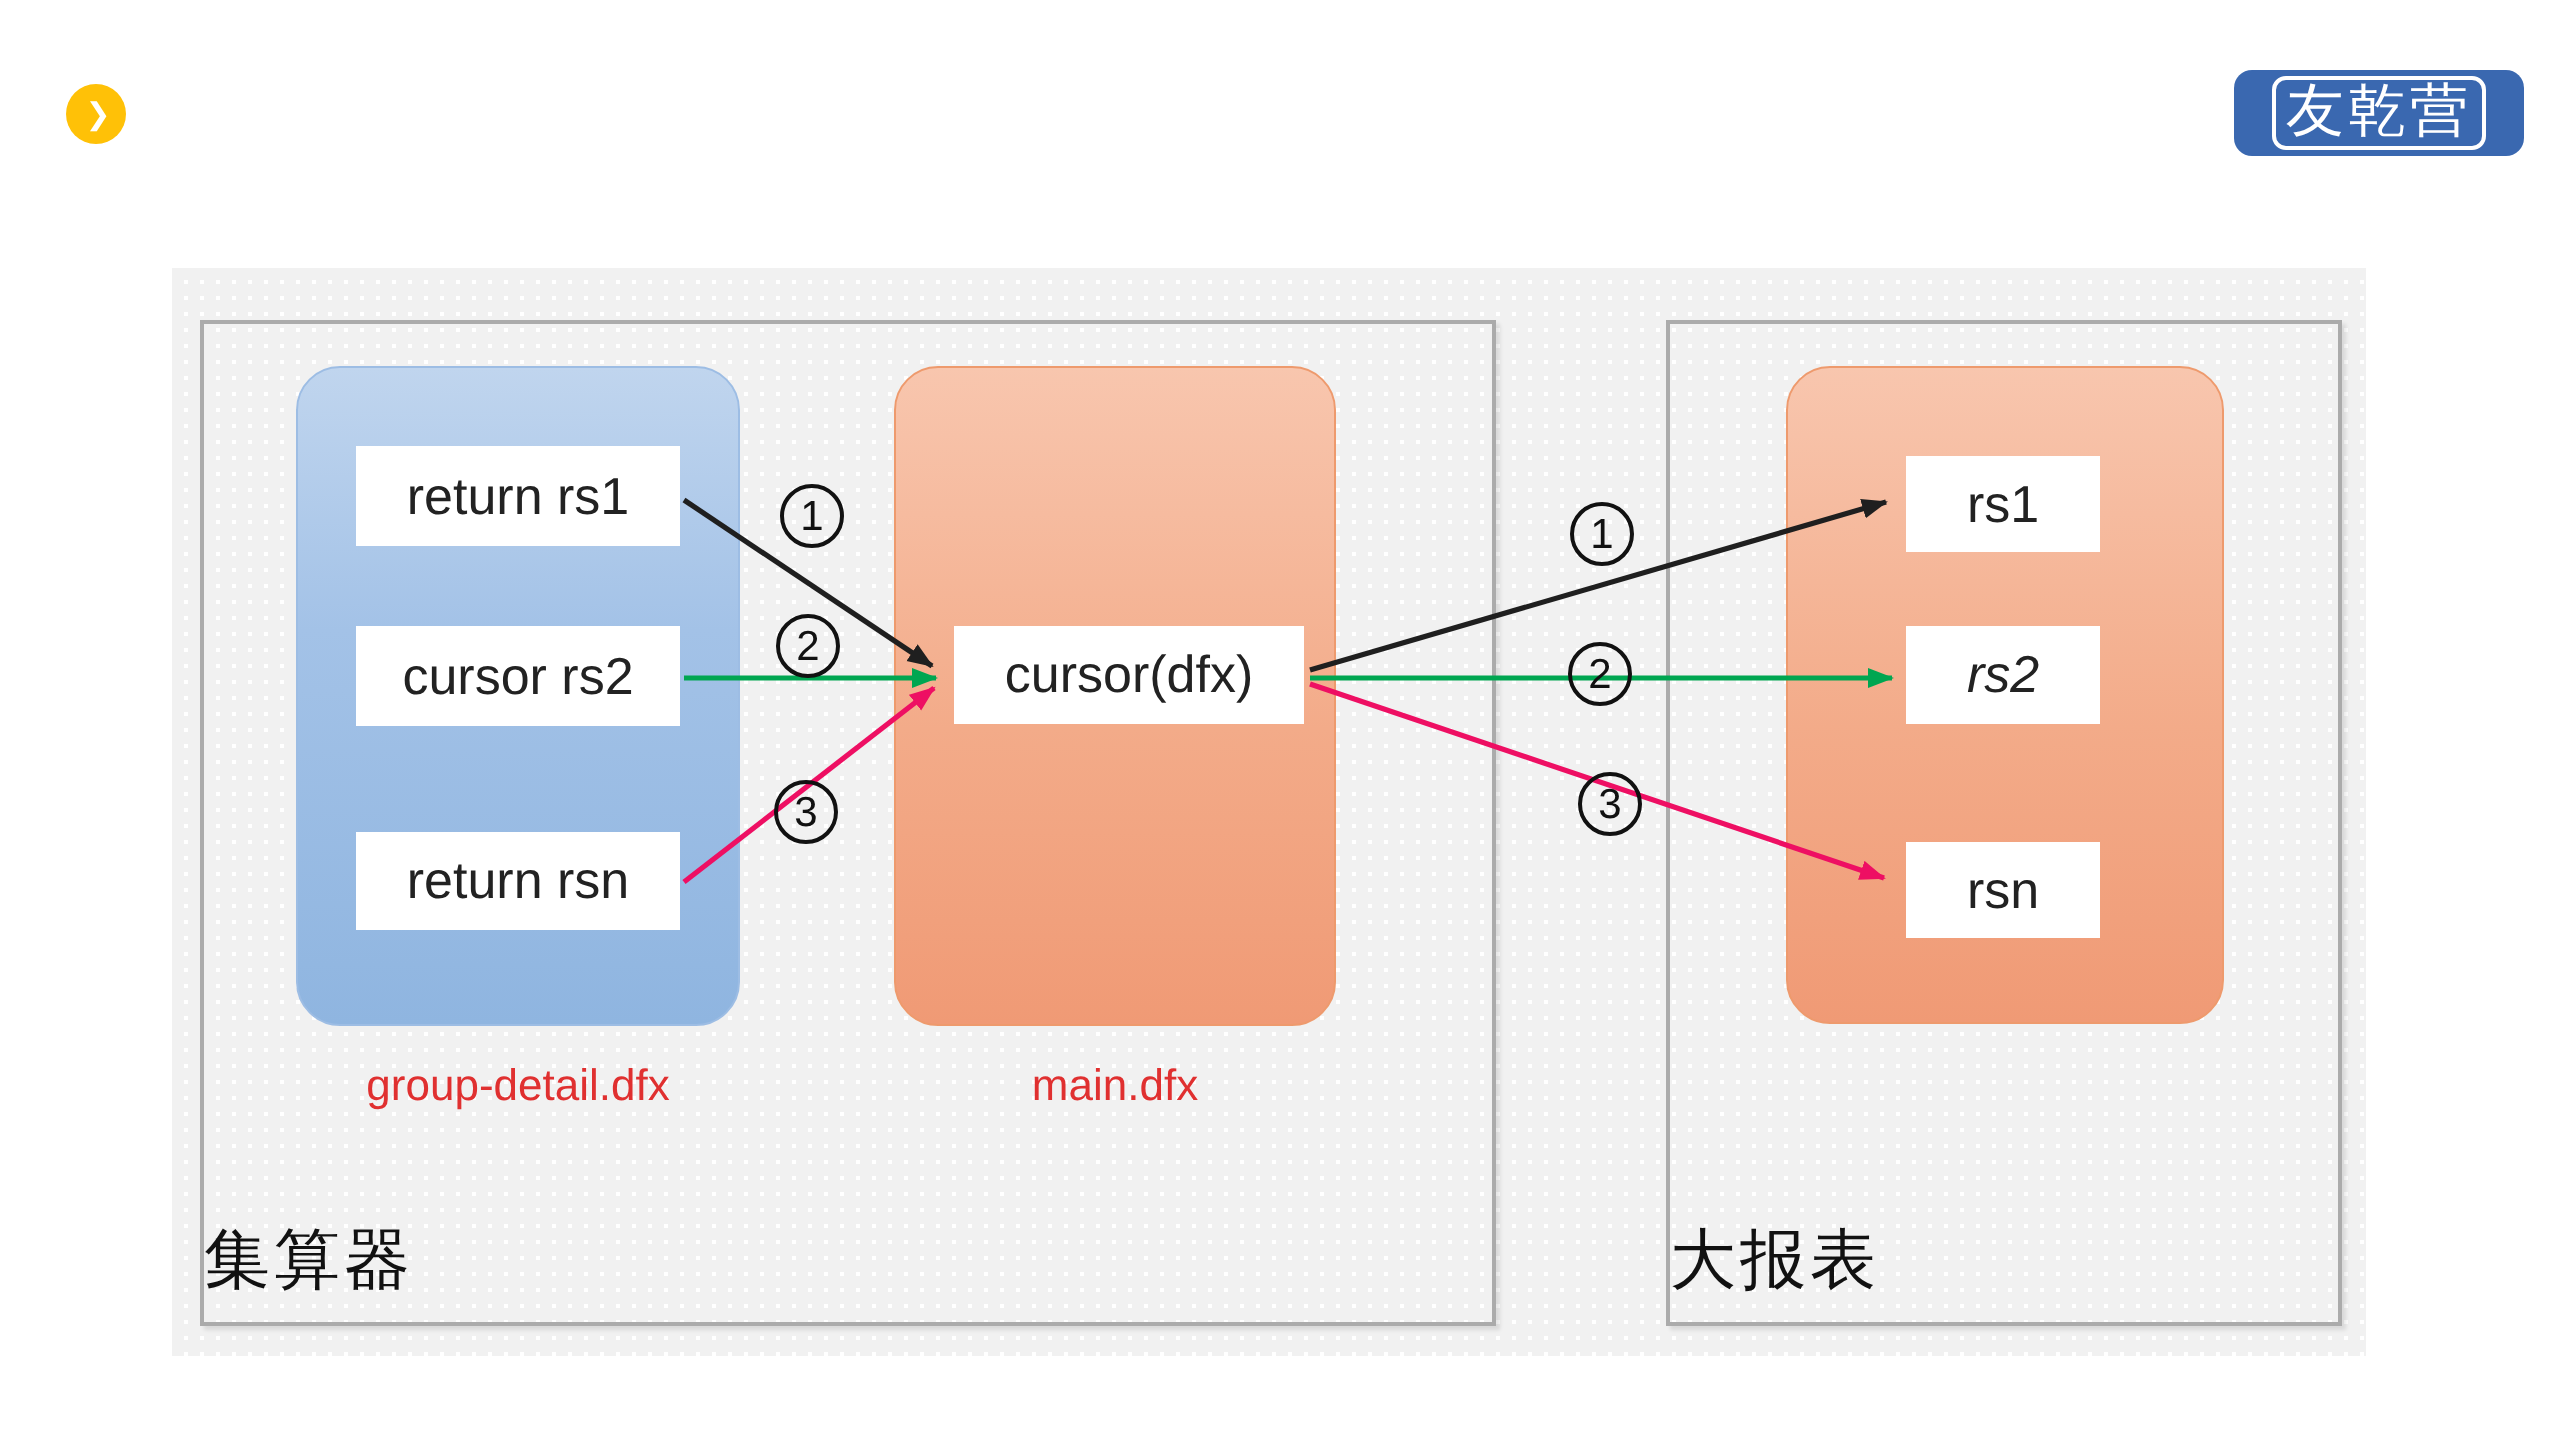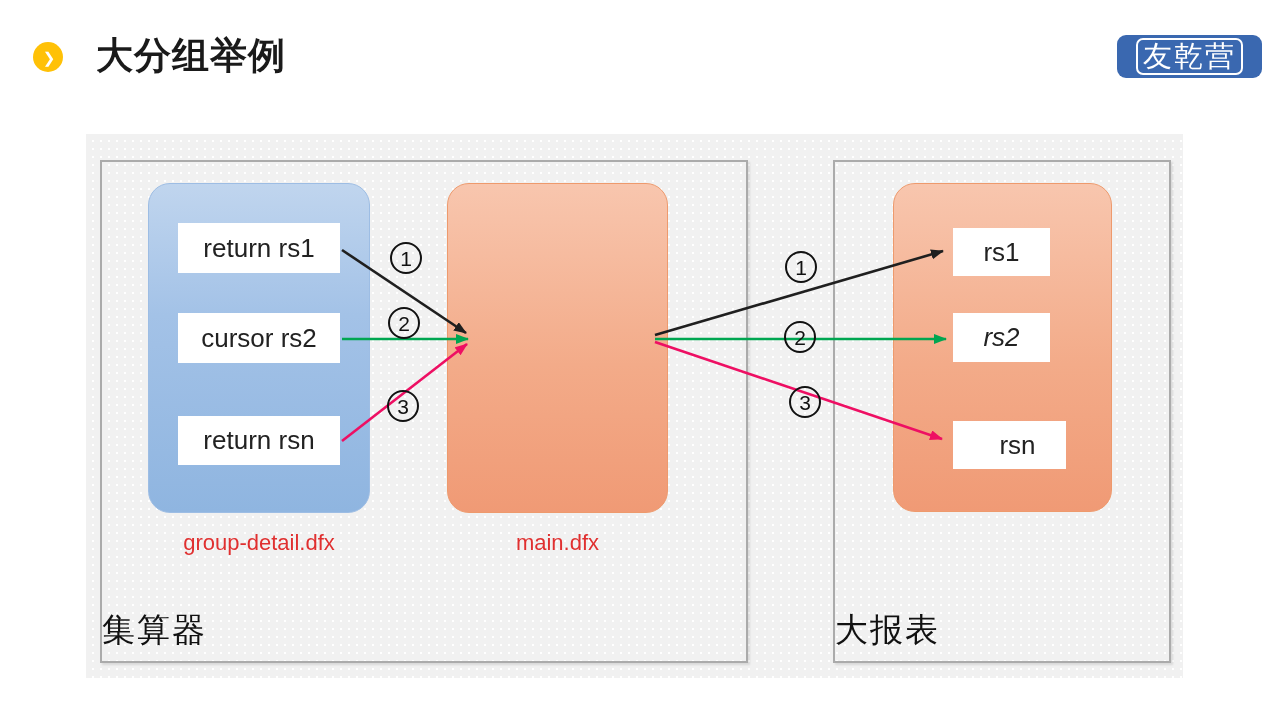--- a/index.html
+++ b/index.html
@@ -65,21 +65,21 @@
   .wbox{
     position:absolute;background:#ffffff;display:flex;align-items:center;justify-content:center;
     font-size:26px;color:#222222;white-space:nowrap;
   }
   .wb-rs1 {left:178px;top:223px;width:162px;height:50px;}
   .wb-rs2 {left:178px;top:313px;width:162px;height:50px;}
   .wb-rsn {left:178px;top:416px;width:162px;height:49px;}
   .wb-cursor{left:477px;top:313px;width:175px;height:49px;}
   .wb-r1 {left:953px;top:228px;width:97px;height:48px;}
   .wb-r2 {left:953px;top:313px;width:97px;height:49px;font-style:italic;}
-  .wb-rn {left:953px;top:421px;width:97px;height:48px;padding-left:16px;}
+  .wb-rn {left:953px;top:421px;width:97px;height:48px;}
   
   .file-label{
     position:absolute;font-size:22px;color:#e03030;text-align:center;white-space:nowrap;
   }
   .fl-group{left:148px;top:530px;width:222px;}
   .fl-main {left:447px;top:530px;width:221px;}
   
   .step{
     position:absolute;width:32px;height:32px;border:2.5px solid #111111;border-radius:50%;
     box-sizing:border-box;display:flex;align-items:center;justify-content:center;
@@ -95,41 +95,41 @@
   .arrows{position:absolute;left:0;top:0;width:1280px;height:720px;pointer-events:none;}
 </style>
 </head>
 <body>
 
 <div class="slide">
 
   <div class="bullet">
     <span>❯</span>
   </div>
-  <div class="page-title">大分组举例</div>
   <div class="logo">
     <span class="logo-inner">友乾营</span>
   </div>
 
   <div class="grid-panel"></div>
 
   <div class="frame frame-left">
     <div class="frame-caption">集算器</div>
   </div>
   <div class="frame frame-right">
     <div class="frame-caption">大报表</div>
   </div>
 
   <div class="round-box blue-box"></div>
   <div class="round-box orange-box-main"></div>
   <div class="round-box orange-box-right"></div>
 
   <div class="wbox wb-rs1">return rs1</div>
   <div class="wbox wb-rs2">cursor rs2</div>
   <div class="wbox wb-rsn">return rsn</div>
+  <div class="wbox wb-cursor">cursor(dfx)</div>
   <div class="wbox wb-r1">rs1</div>
   <div class="wbox wb-r2">rs2</div>
   <div class="wbox wb-rn">rsn</div>
 
   <div class="file-label fl-group">group-detail.dfx</div>
   <div class="file-label fl-main">main.dfx</div>
 
   <svg class="arrows" viewBox="0 0 1280 720" xmlns="http://www.w3.org/2000/svg">
     <defs>
       <marker id="mk-black" markerWidth="14" markerHeight="11" refX="12" refY="5" orient="auto" markerUnits="userSpaceOnUse">

